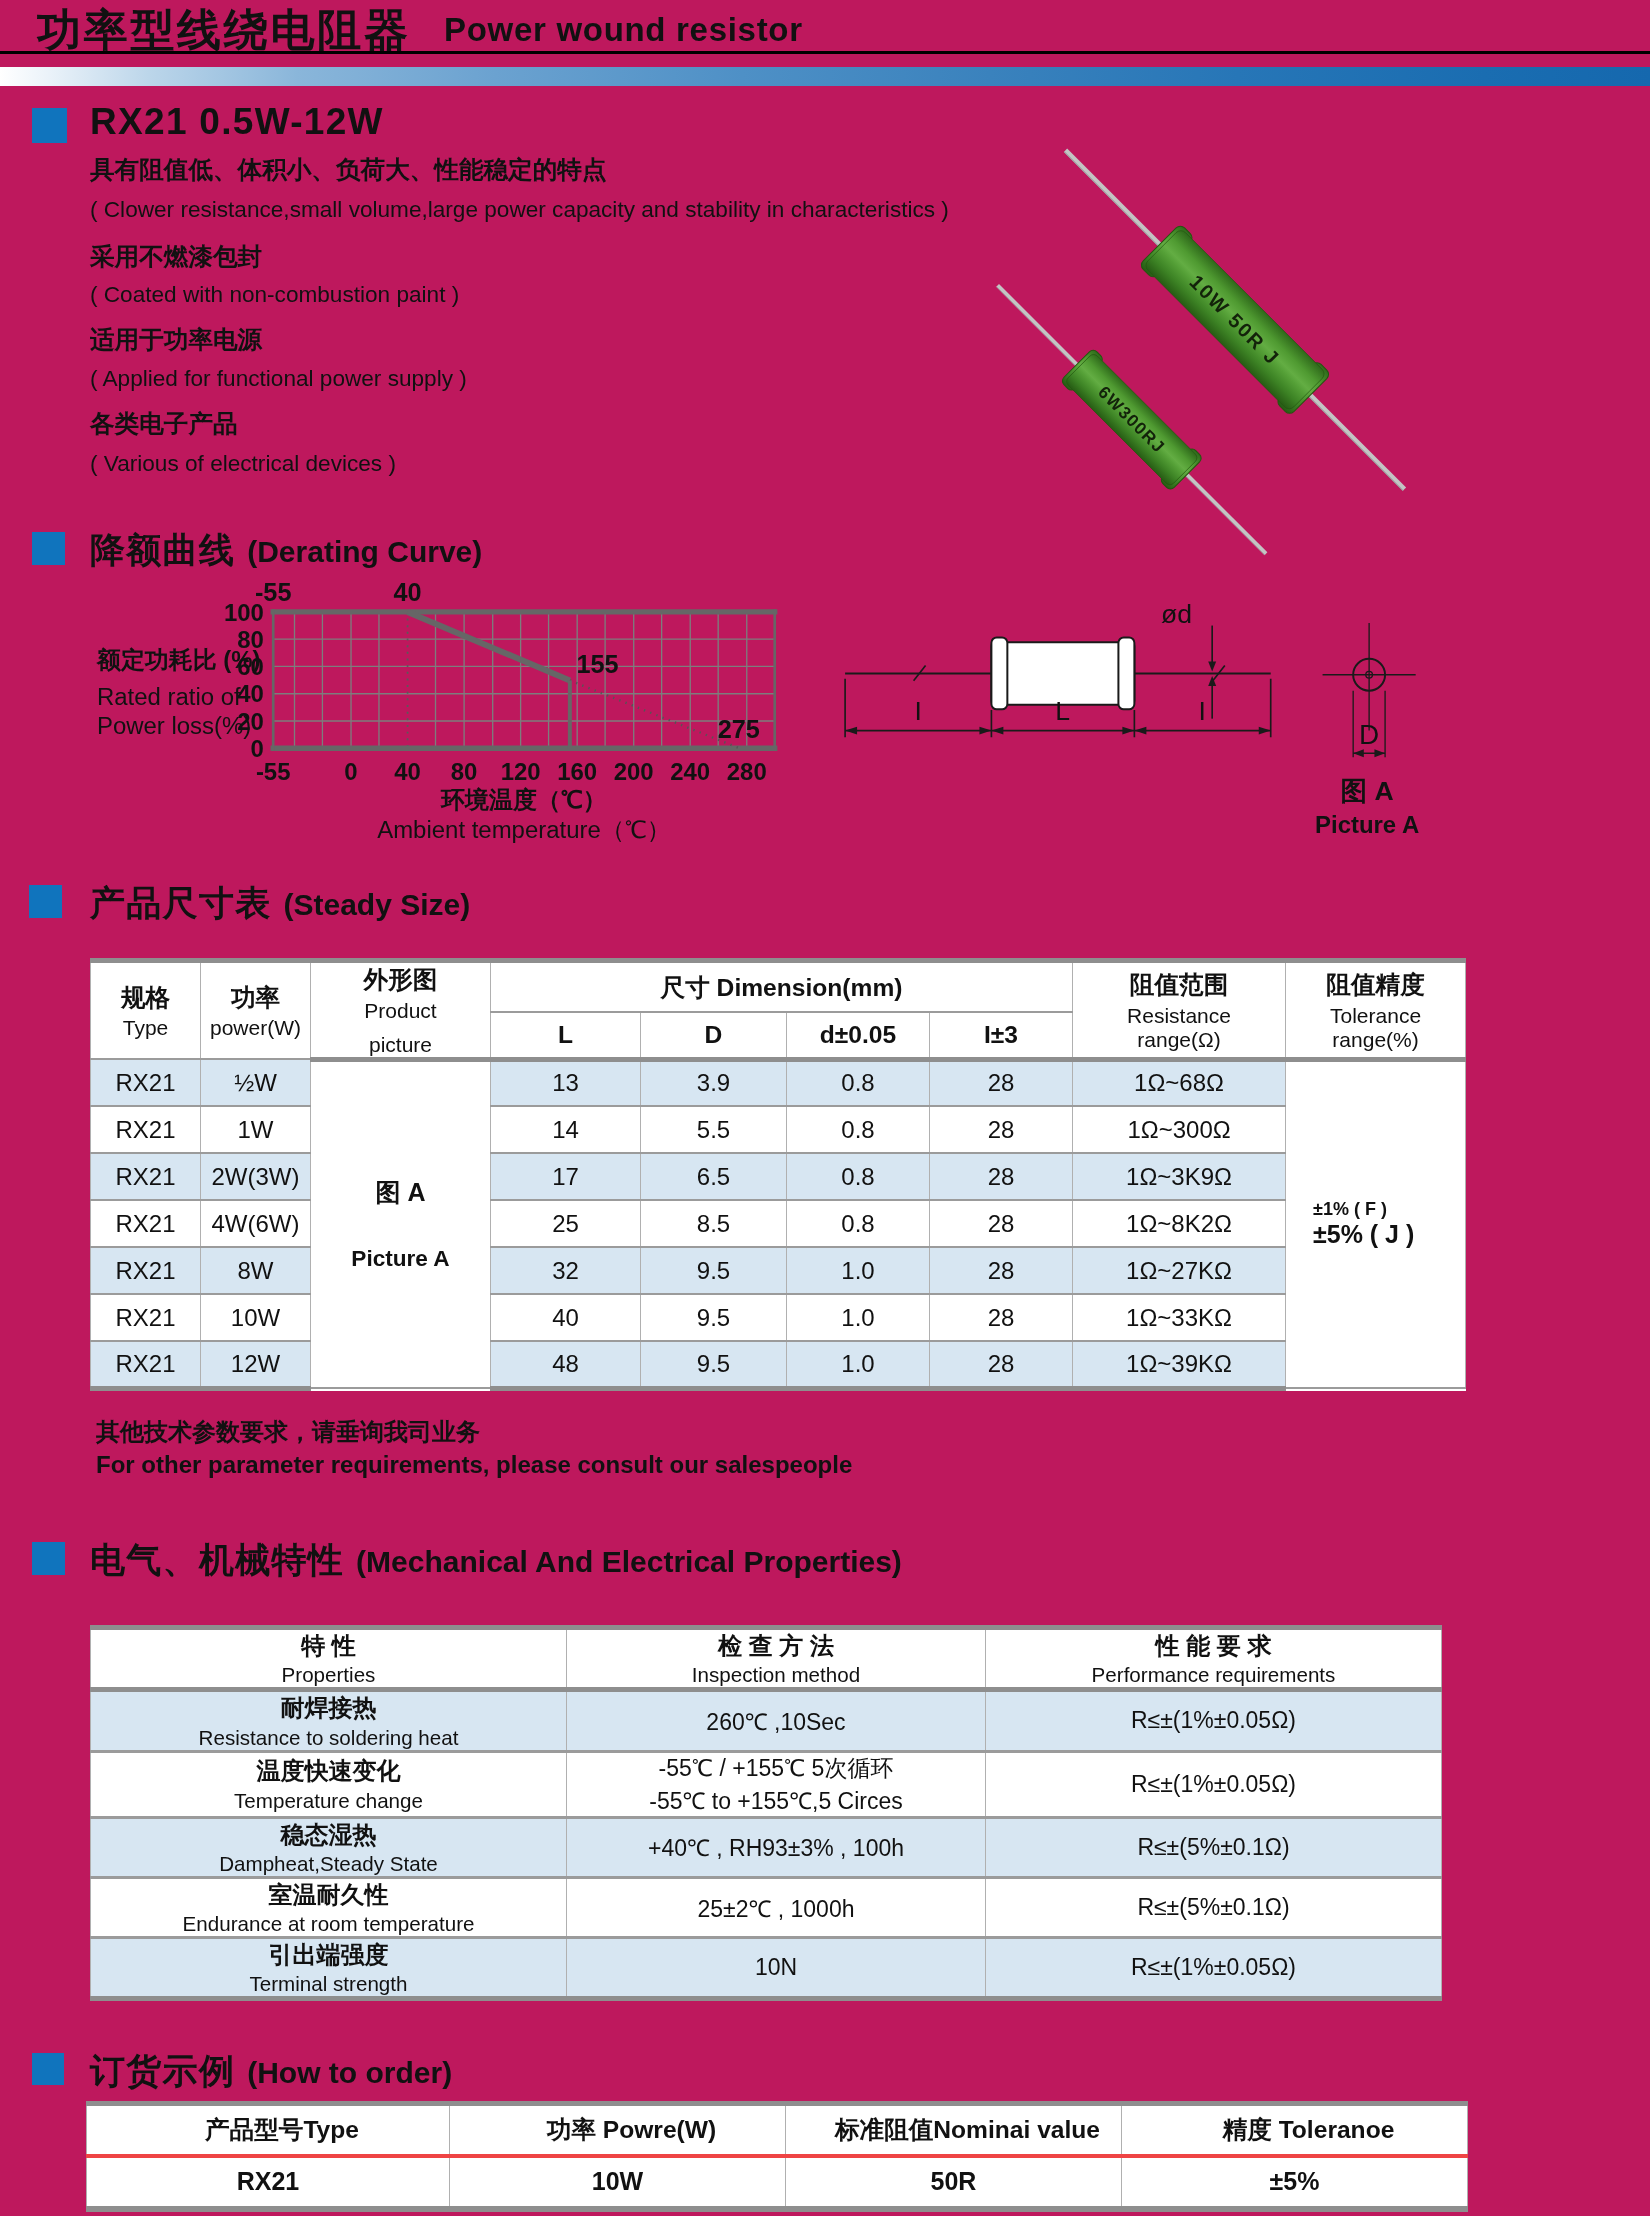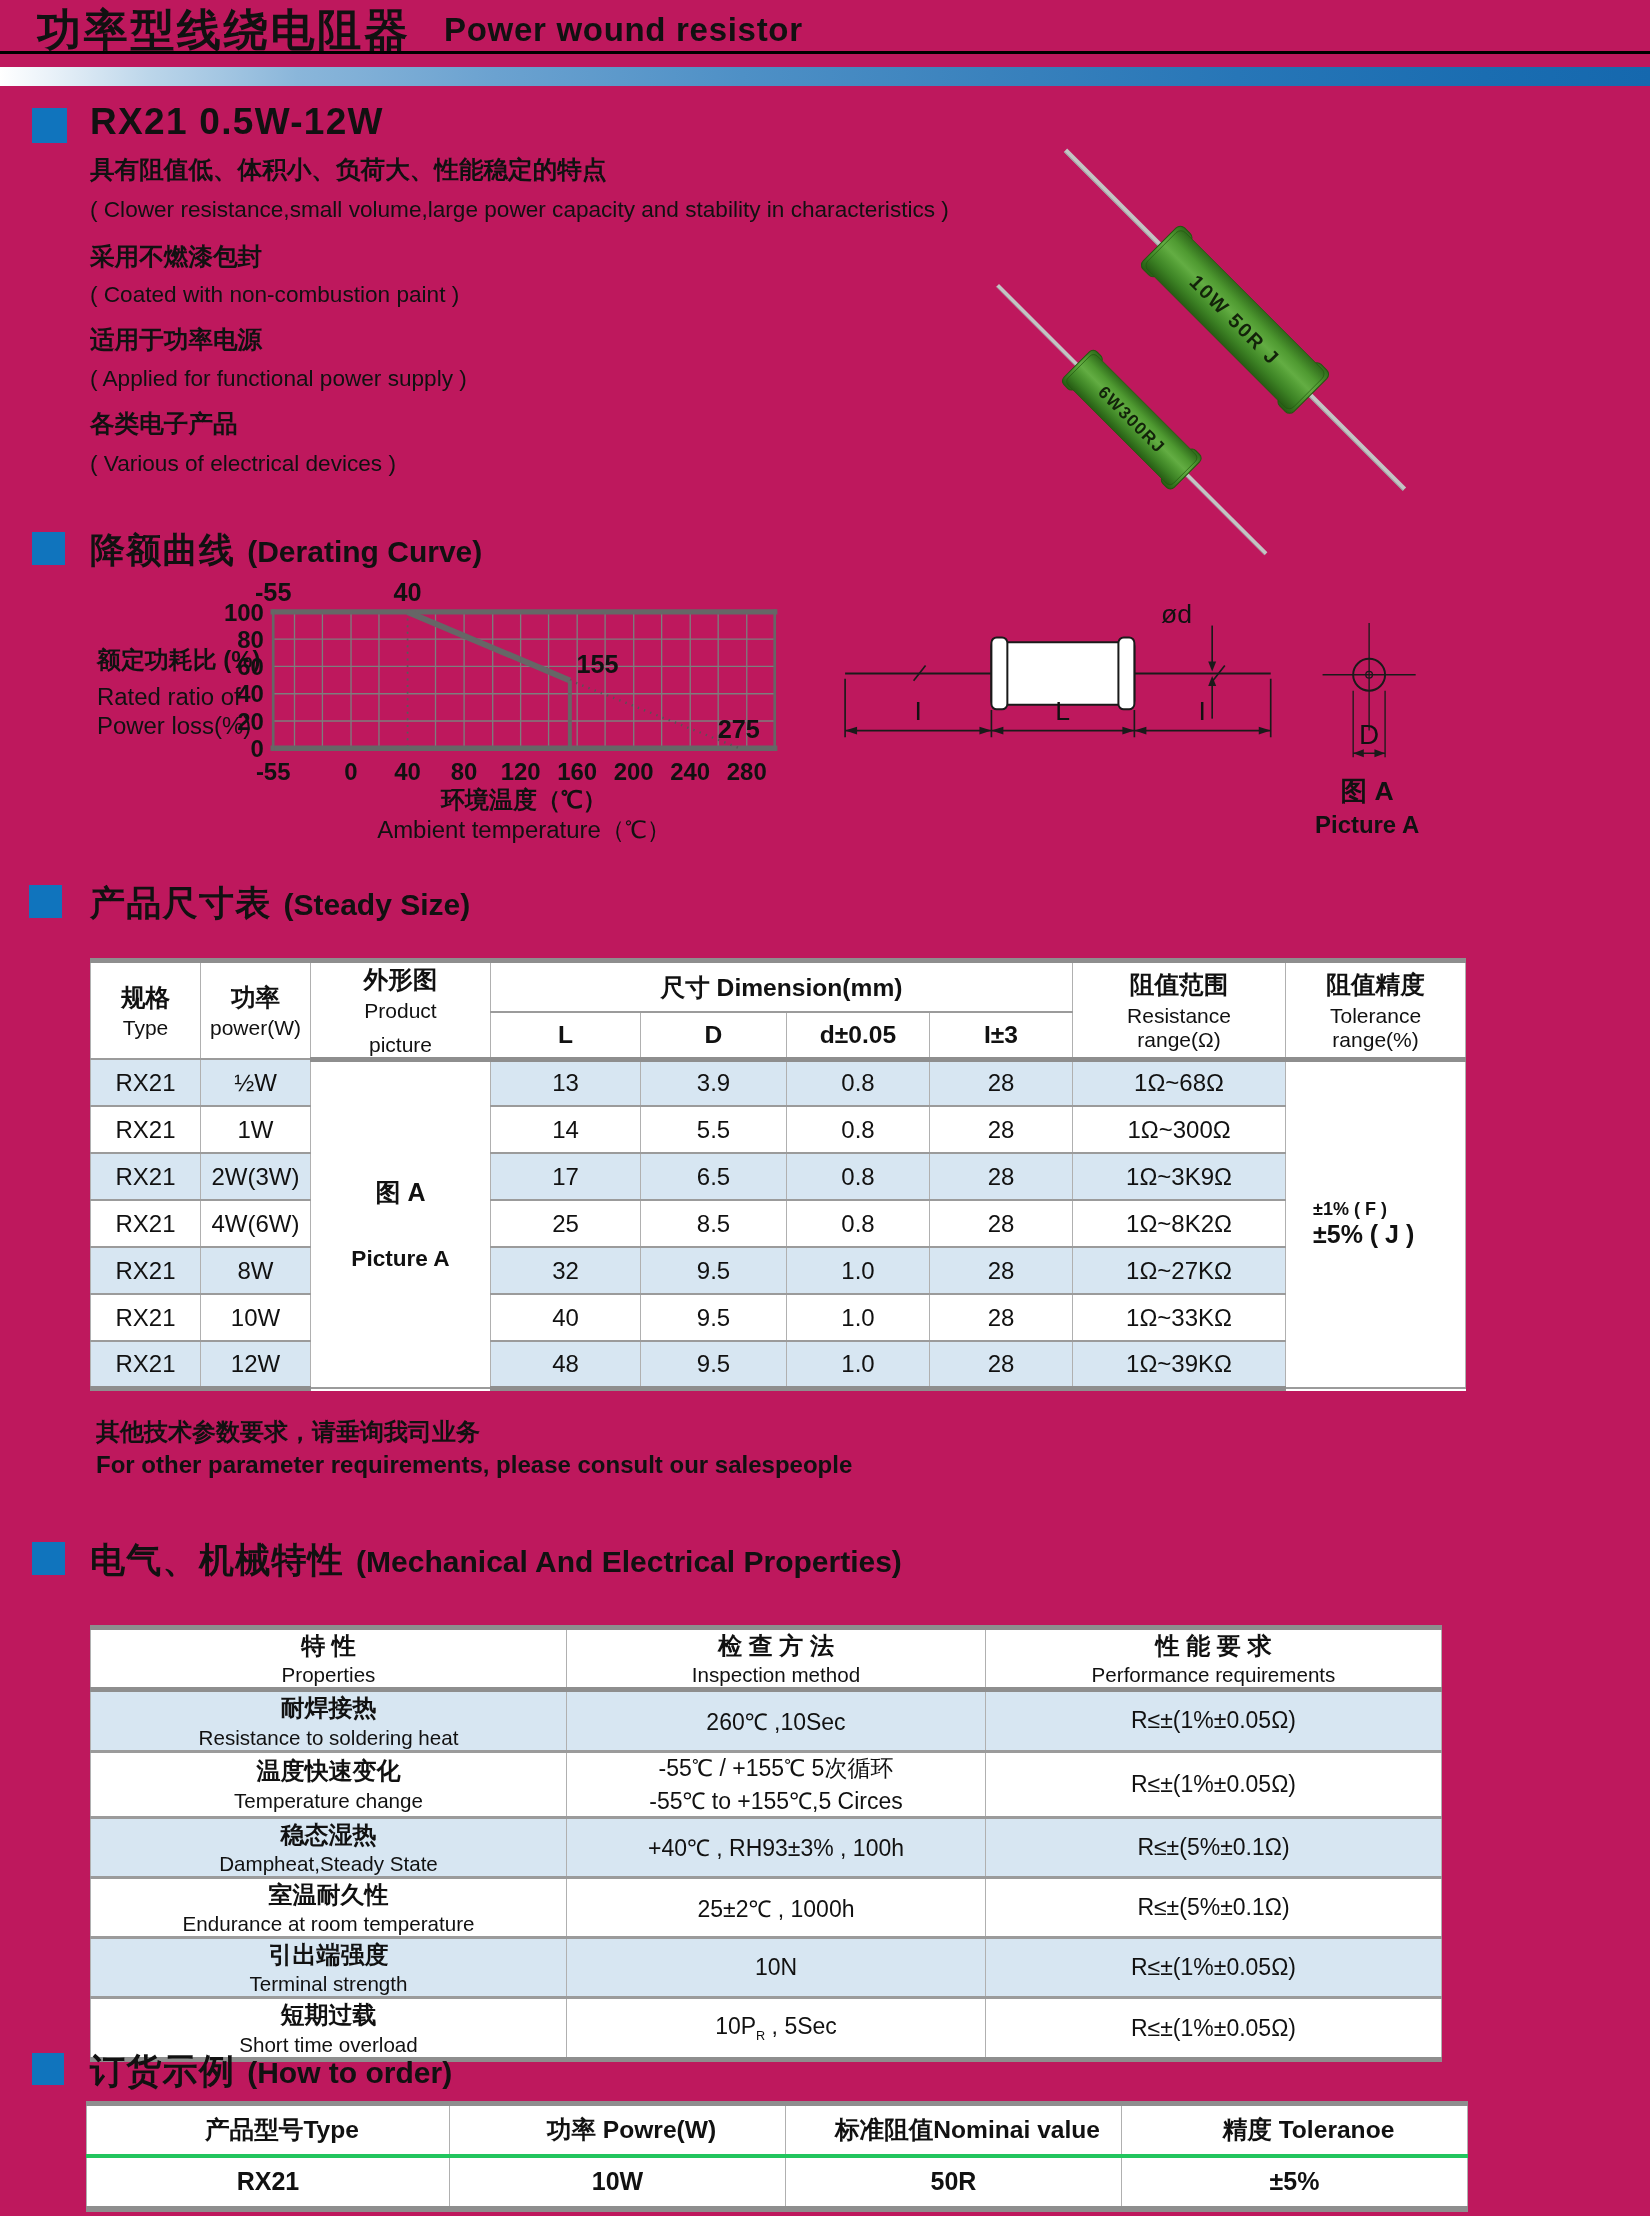--- a/index.html
+++ b/index.html
@@ -62,21 +62,21 @@
   .prop-tbl th { border-top:5.3px solid #8e8e8e; border-bottom:5.3px solid #8e8e8e; height:56px; }
   .prop-tbl td { border-top:3.3px solid #9b9b9b; border-bottom:3.3px solid #9b9b9b; height:49px; font-size:23px; }
   .prop-tbl tbody tr:nth-child(odd) td { background:#d7e6f2; }
   .prop-tbl tbody tr:last-child td { border-bottom:5.3px solid #8e8e8e; }
   .prop-zh { font-size:24px; font-weight:700; }
   .prop-en { font-size:20.6px; font-weight:400; margin-top:1.3px; }
   sub.psub { font-size:0.55em; vertical-align:sub; }
 
   
   .order-tbl { left:86px; top:2101px; width:1381px; }
-  .order-tbl th { border-top:5.3px solid #8e8e8e; border-bottom:4px solid #22c55e; height:52px; font-size:24.6px; font-weight:700;padding-left:28px; }
+  .order-tbl th { border-top:5.3px solid #8e8e8e; border-bottom:4px solid #ef4444; height:52px; font-size:24.6px; font-weight:700;padding-left:28px; }
   .order-tbl td { border-bottom:6.7px solid #8e8e8e; height:53px; font-size:25px; font-weight:700; }
 
   .note { position:absolute; left:96px; white-space:nowrap; }
   .note.zh { font-size:24px; font-weight:700; }
   .note.en { font-size:24px; font-weight:600; }
 </style>
 </head>
 <body>
 
 <div class="page">
@@ -439,28 +439,20 @@
         <td>R≤±(5%±0.1Ω)</td>
       </tr>
       <tr>
         <td>
             <div class="prop-zh">引出端强度</div>
             <div class="prop-en">Terminal strength</div>
           </td>
         <td>10N</td>
         <td>R≤±(1%±0.05Ω)</td>
       </tr>
-      <tr>
-        <td>
-            <div class="prop-zh">短期过载</div>
-            <div class="prop-en">Short time overload</div>
-          </td>
-        <td><span>10P</span><sub class="psub">R</sub><span> , 5Sec</span></td>
-        <td>R≤±(1%±0.05Ω)</td>
-      </tr>
     </tbody>
   </table>
 
   <div class="bullet" style="left:32px;top:2053px;width:32px;height:32px"></div>
   <div class="sec-head" style="left:90px;top:2048px">
     <span class="zh">订货示例</span><span class="en">(How to order)</span>
   </div>
 
   <table class="order-tbl">
     <colgroup>

